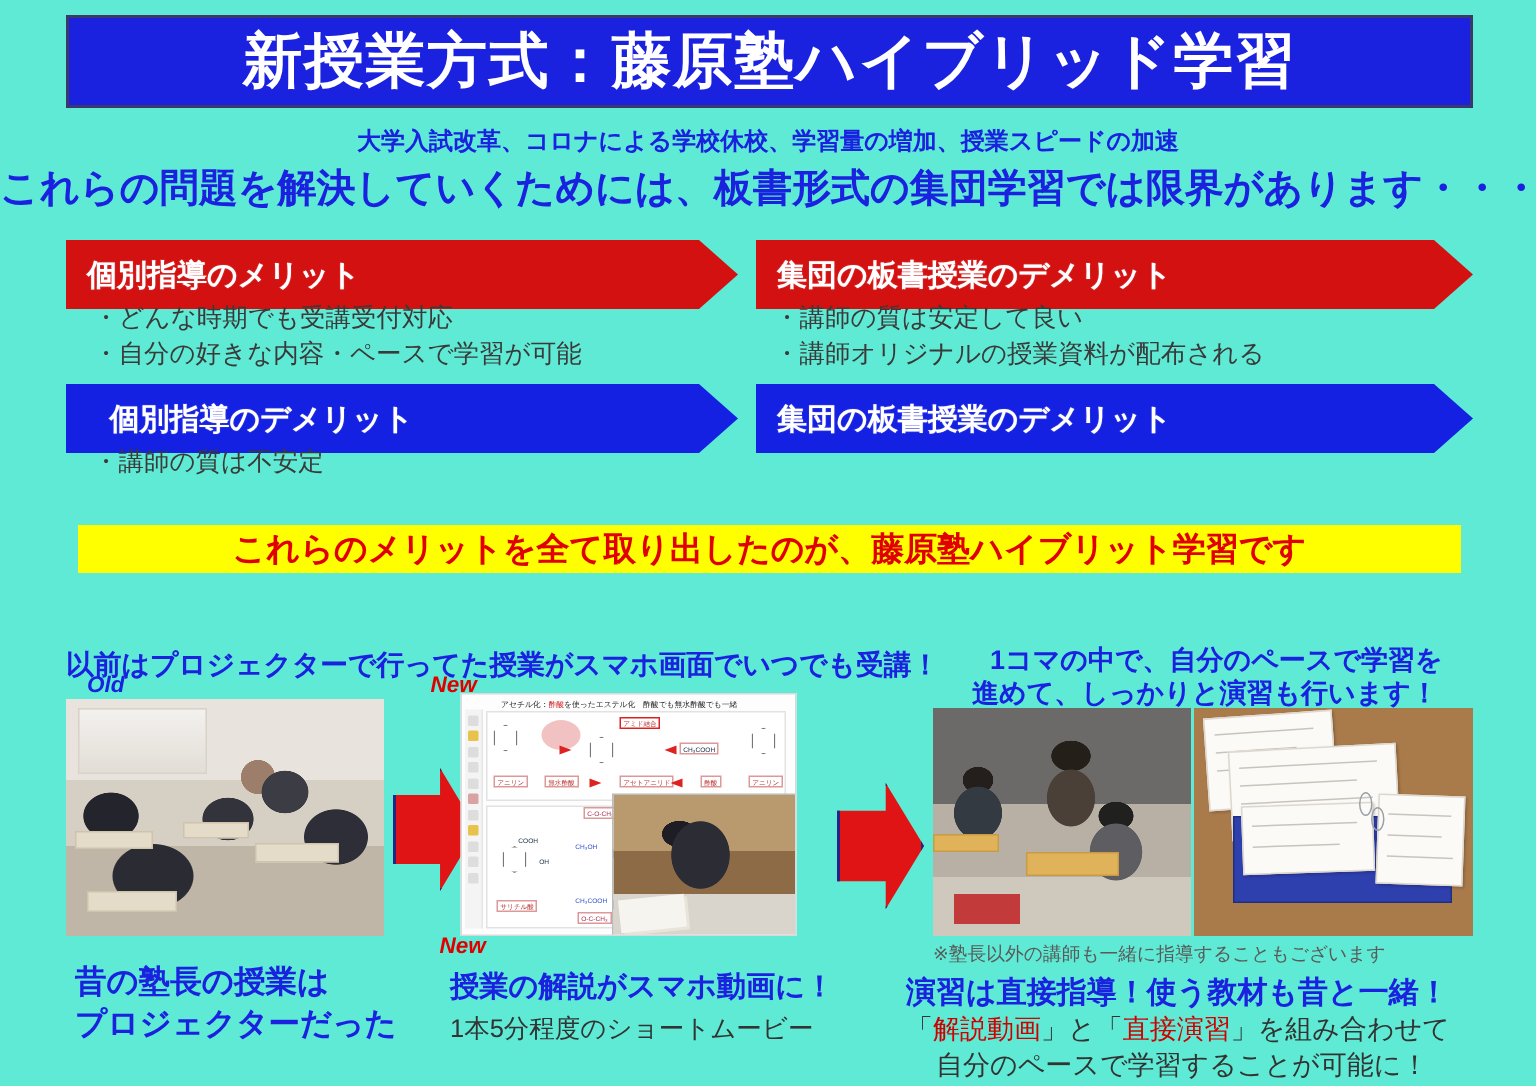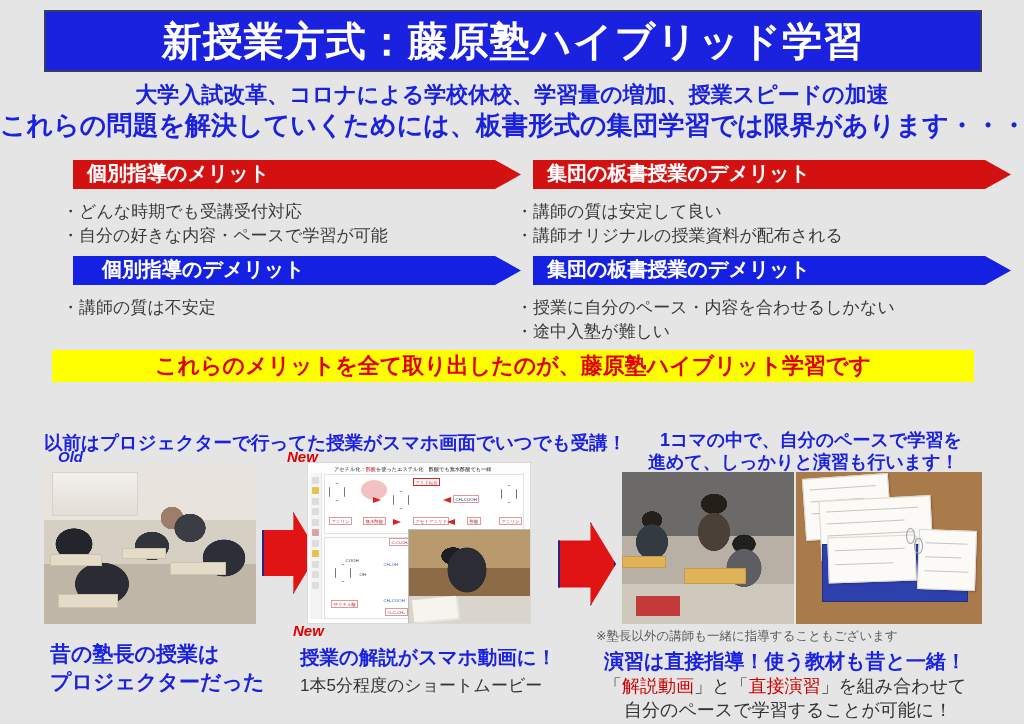--- a/index.html
+++ b/index.html
@@ -10,21 +10,21 @@
     background: #ffffff;
     font-family: "Liberation Sans", "DejaVu Sans", sans-serif;
     overflow: hidden;
     position: relative;
   }
 
   #poster {
     position: relative;
     width: 1024px;
     height: 724px;
-    background: #e5e5e5;
+    background: #5eead4;
   }
 
   
   .title-banner {
     position: absolute;
     left: 44px;
     top: 10px;
     width: 938px;
     height: 62px;
     background: #1a22e0;
@@ -46,39 +46,38 @@
   .lead {
     position: absolute;
     left: 0;
     top: 80px;
     width: 1024px;
     text-align: center;
     color: #1a22e0;
     font-weight: bold;
   }
   .lead-line1 {
-    font-size: 22px;
+    font-size: 16px;
     line-height: 30px;
     white-space: nowrap;
   }
   .lead-line2 {
     font-size: 26px;
     line-height: 30px;
     white-space: nowrap;
   }
 
   
   .arrow-bar {
     position: absolute;
-    height: 29px;
+    height: 46px;
     display: flex;
-    align-items: flex-start;
+    align-items: center;
     clip-path: polygon(0 0, calc(100% - 26px) 0, 100% 50%, calc(100% - 26px) 100%, 0 100%);
     padding-left: 14px;
-    margin-left: 29px;
   }
   .arrow-bar.red   { background: #d31111; }
   .arrow-bar.blue  { background: #1420e2; }
   .arrow-bar-label {
     color: #ffffff;
     font-size: 20px;
     font-weight: bold;
     white-space: nowrap;
     text-shadow: 0 0 1px rgba(255,255,255,0.35);
   }
@@ -369,24 +368,20 @@
   <div class="arrow-bar red" style="left:504px; top:160px; width:478px;">
     <span class="arrow-bar-label">集団の板書授業のデメリット</span>
   </div>
   <div class="bullets" style="left:516px; top:200px;">
     <div>・講師の質は安定して良い</div>
     <div>・講師オリジナルの授業資料が配布される</div>
   </div>
 
   <div class="arrow-bar blue" style="left:504px; top:256px; width:478px;">
     <span class="arrow-bar-label">集団の板書授業のデメリット</span>
-  </div>
-  <div class="bullets" style="left:516px; top:296px;">
-    <div>・授業に自分のペース・内容を合わせるしかない</div>
-    <div>・途中入塾が難しい</div>
   </div>
 
   <div class="yellow-banner">
     <span class="yellow-banner-text">これらのメリットを全て取り出したのが、藤原塾ハイブリット学習です</span>
   </div>
 
 
   <div class="cap-blue-big" style="left:44px; top:430px; font-size:18.5px;">以前はプロジェクターで行ってた授業がスマホ画面でいつでも受講！</div>
 
   <div class="cap-blue-big" style="left:660px; top:428px; font-size:18px;">1コマの中で、自分のペースで学習を</div>
@@ -500,18 +495,18 @@
     <div class="ring" style="left:110px; top:56px;"></div>
     <div class="ring" style="left:118px; top:66px;"></div>
   </div>
 
   <div class="cap-blue-big" style="left:50px; top:640px; font-size:21px;">昔の塾長の授業は</div>
   <div class="cap-blue-big" style="left:50px; top:668px; font-size:21px;">プロジェクターだった</div>
 
   <div class="cap-blue-big" style="left:300px; top:644px; font-size:19.5px;">授業の解説がスマホ動画に！</div>
   <div class="cap-dark" style="left:300px; top:674px; font-size:17px;">1本5分程度のショートムービー</div>
 
-  <div class="note-small" style="left:596px; top:628px;">※塾長以外の講師も一緒に指導することもございます</div>
+  <div class="note-small" style="left:622px; top:628px;">※塾長以外の講師も一緒に指導することもございます</div>
   <div class="cap-blue-big" style="left:604px; top:648px; font-size:20px;">演習は直接指導！使う教材も昔と一緒！</div>
   <div class="cap-dark" style="left:604px; top:674px; font-size:18px;"><span>「</span><span class="red-inline">解説動画</span><span>」と「</span><span class="red-inline">直接演習</span><span>」を組み合わせて</span></div>
   <div class="cap-dark" style="left:624px; top:698px; font-size:18px;text-align:right;">自分のペースで学習することが可能に！</div>
 
 </div>
 
 </body></html>

